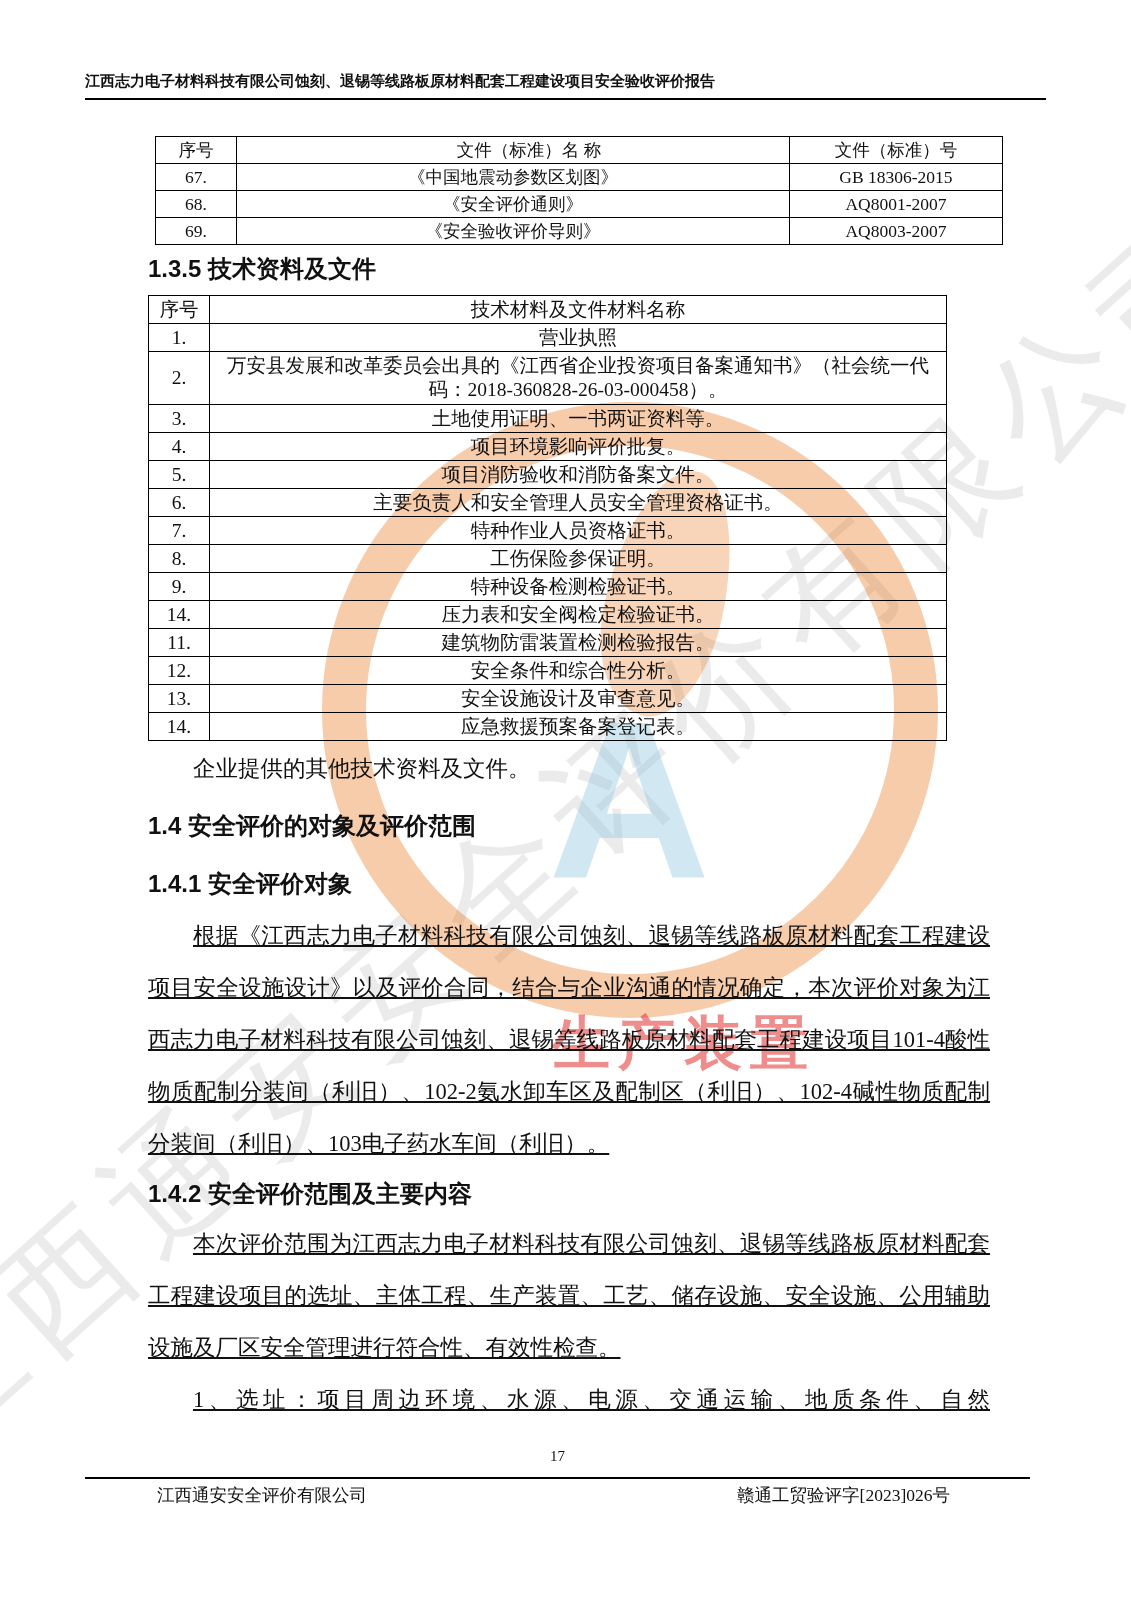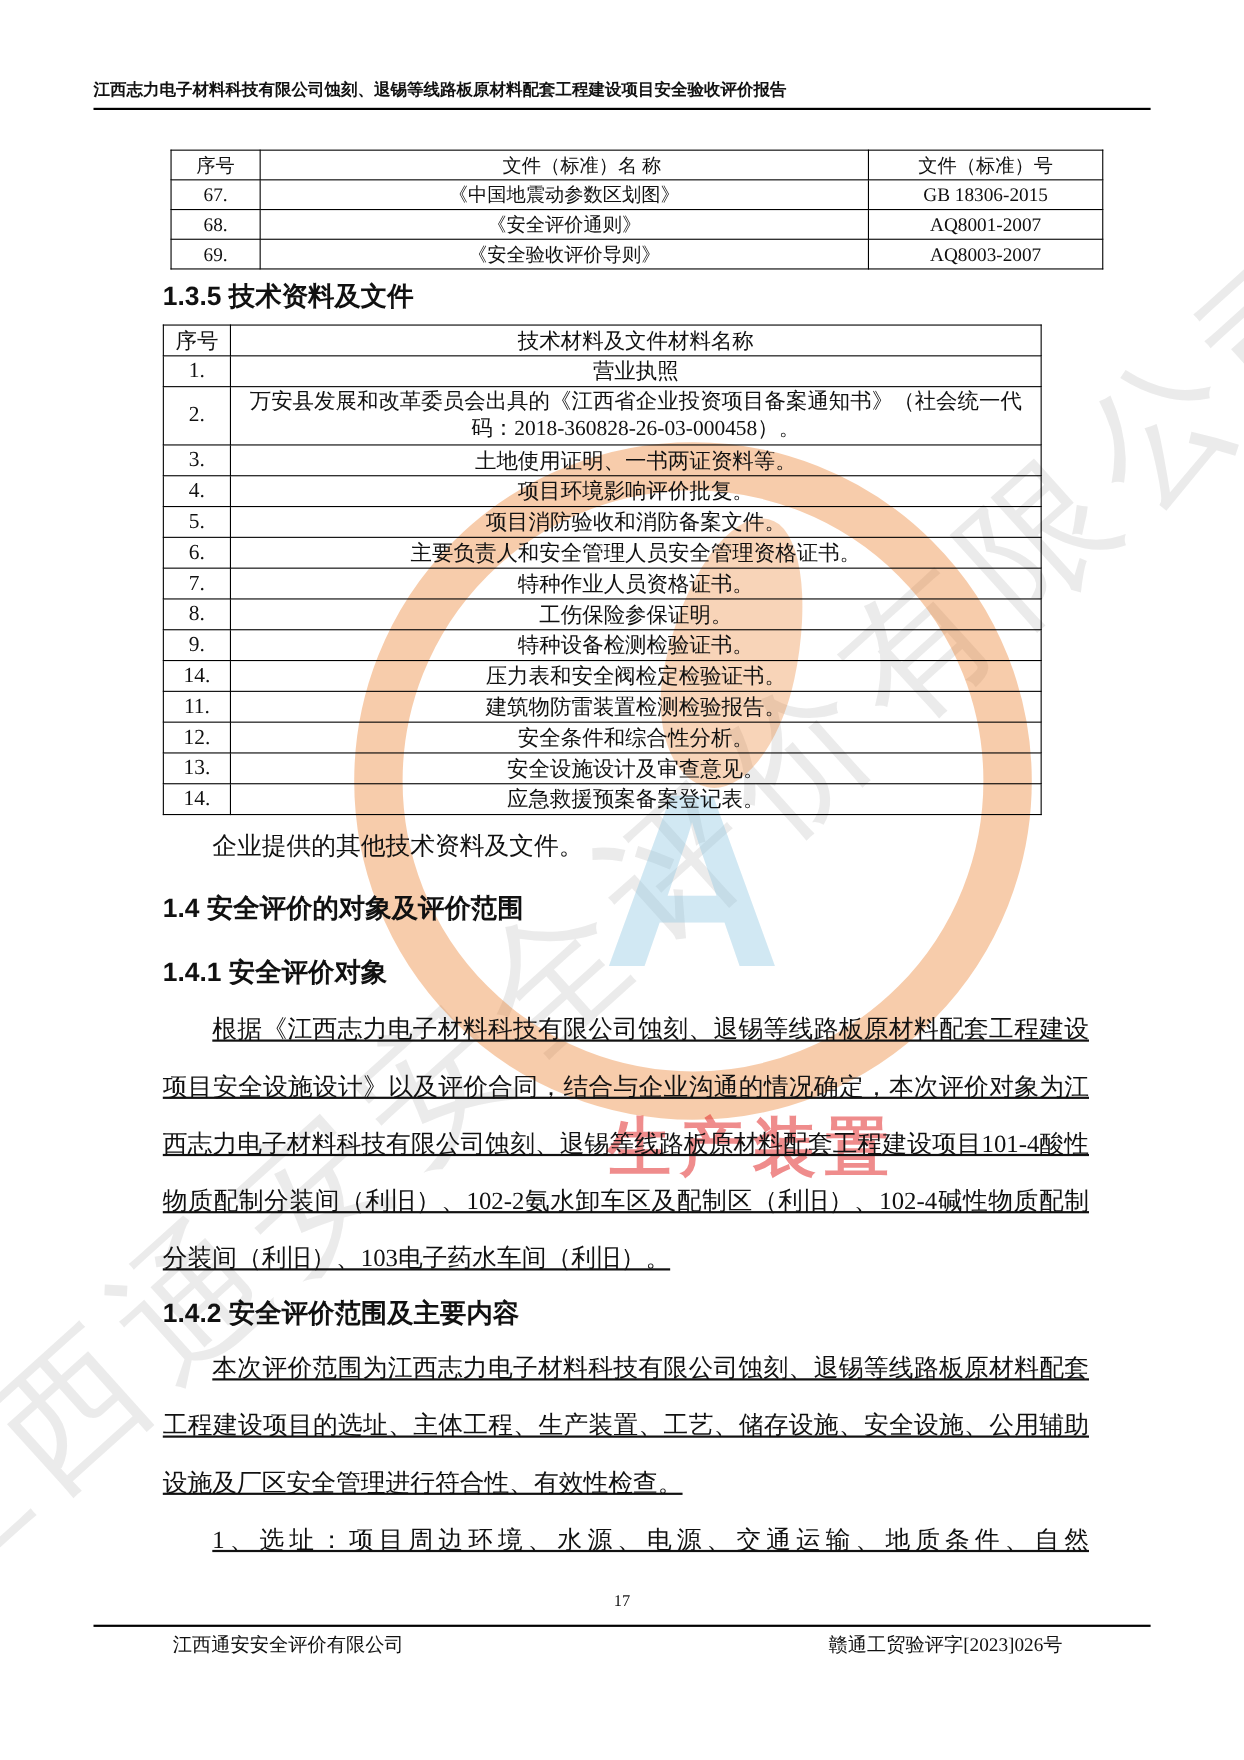--- a/index.html
+++ b/index.html
@@ -81,21 +81,21 @@
     text-align:justify;text-indent:2em;text-decoration:underline;
   }
   .para-other{
     margin:12px 141px 0 148px;
     font-size:22.5px;text-indent:2em;
   }
   .para-tight{margin-top:10px;}
   .para-cont{margin-top:0;}
   .stretch-line{text-align-last:justify;}
   
-  .footer{position:absolute;left:0;right:0;top:1448px;}
+  .footer{position:absolute;left:0;right:16px;top:1448px;}
   .page-num{text-align:center;font-size:15px;}
   .footer-rule{margin:12px 85px 0 85px;border-top:2px solid #000;}
   .footer-row{
     margin:4px 85px 0 85px;
     display:flex;justify-content:space-between;
     font-size:17.5px;
   }
   .footer-row .f-left{padding-left:72px;}
   .footer-row .f-right{padding-right:80px;}
 </style>

